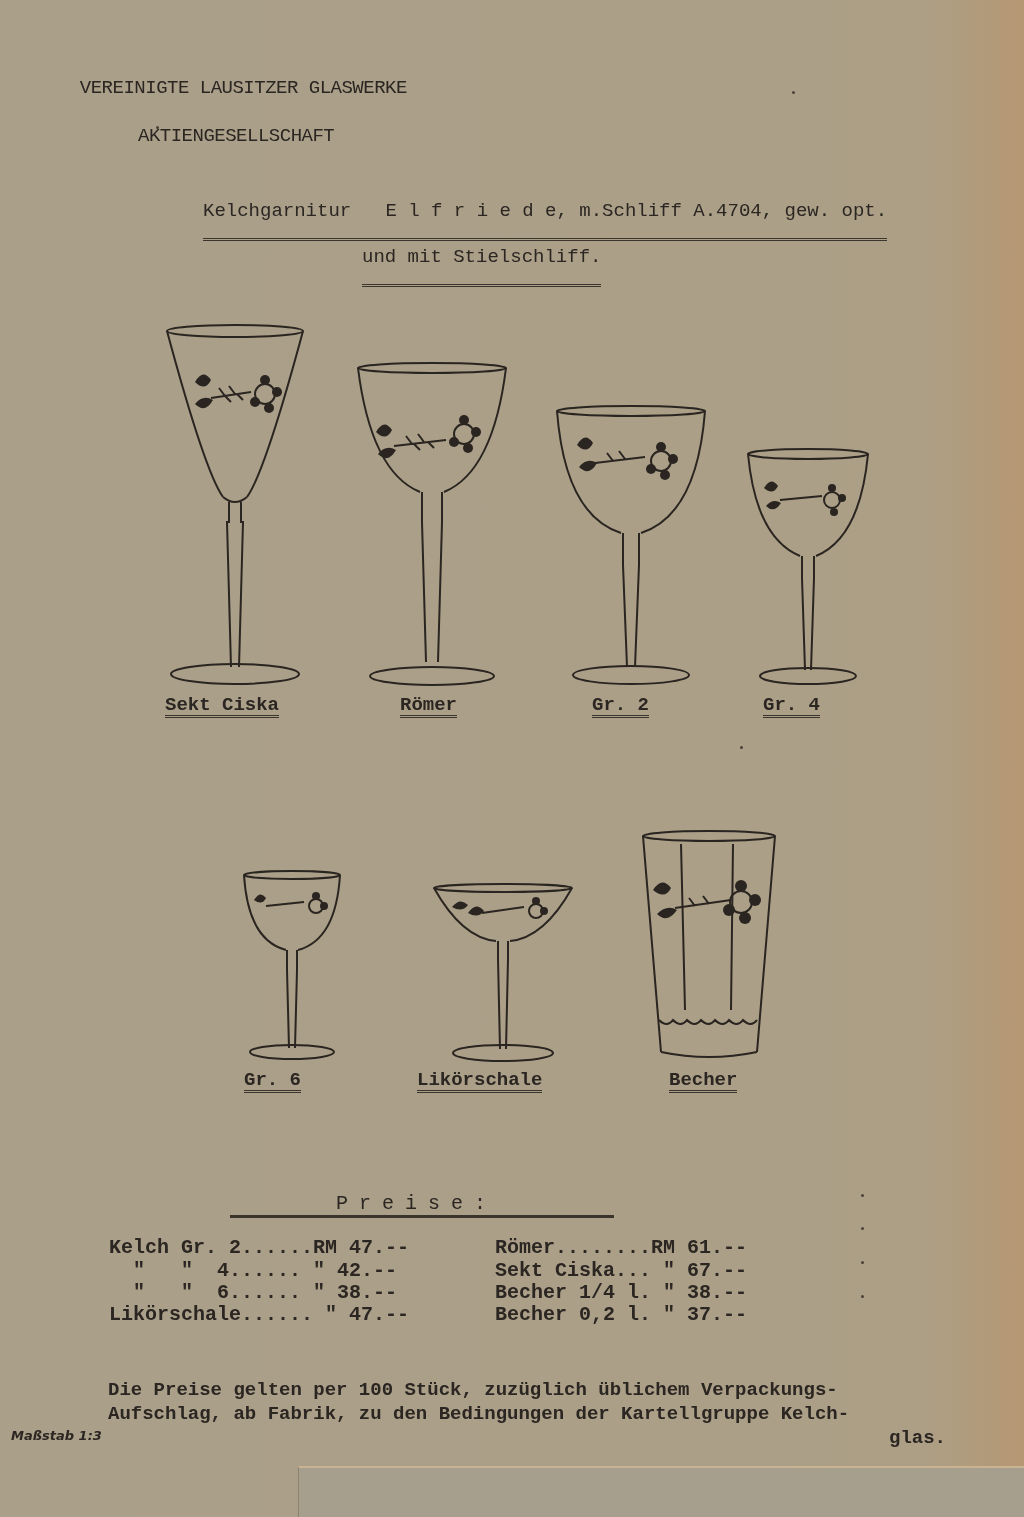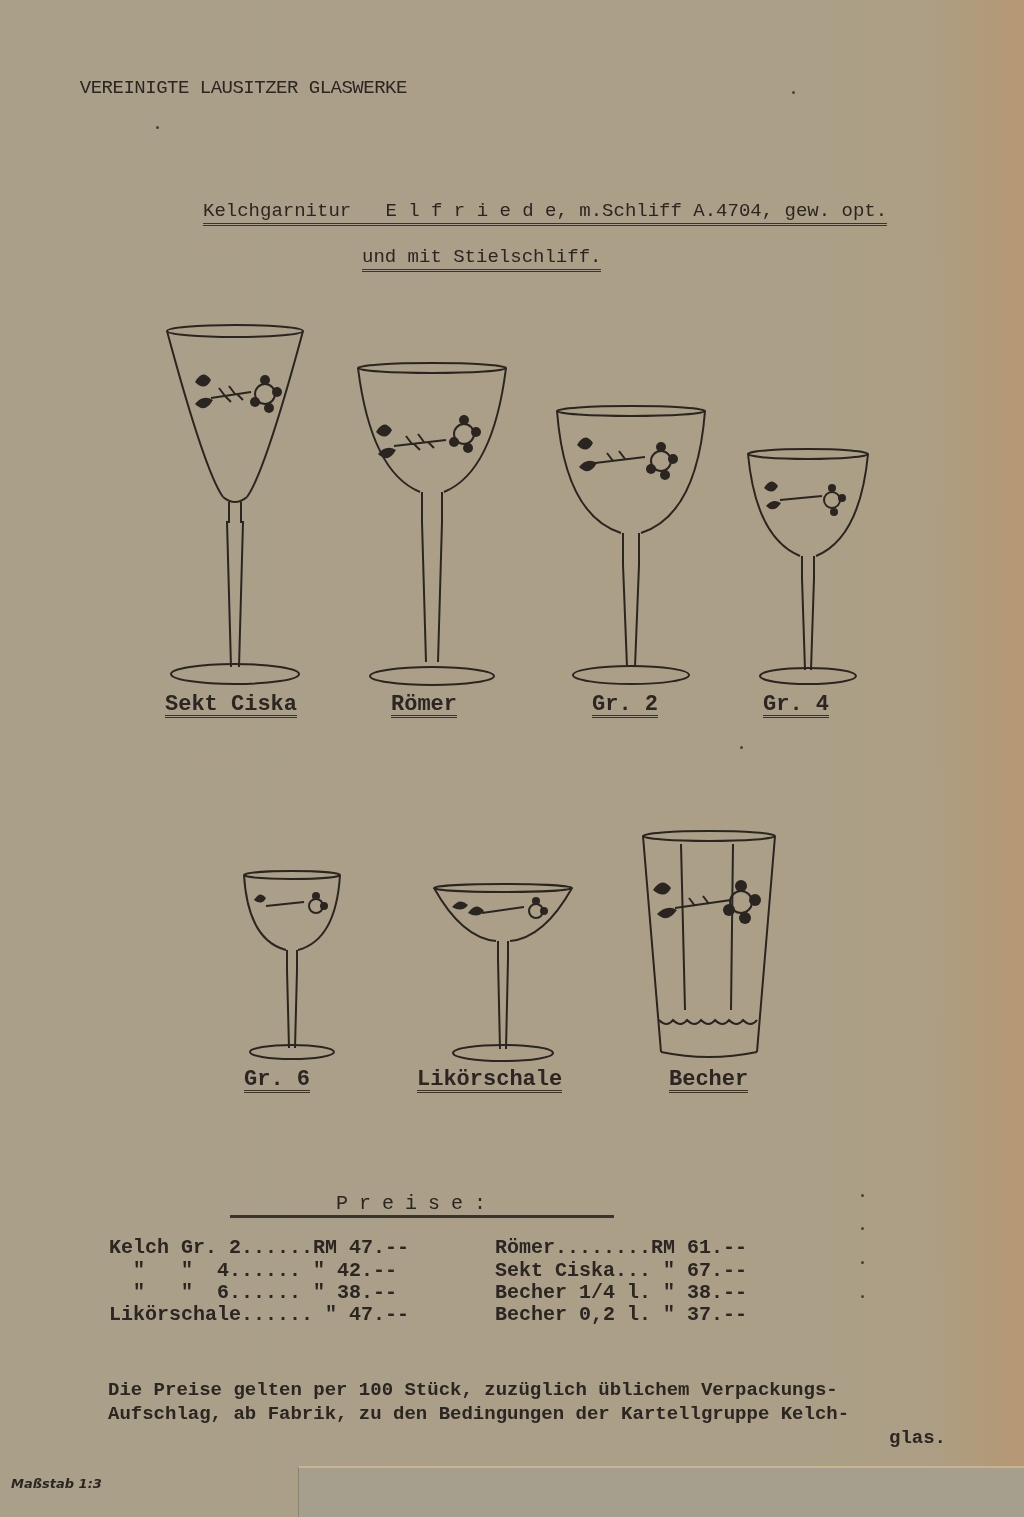--- a/index.html
+++ b/index.html
@@ -10,41 +10,42 @@
     color:#2b2622;
   }
   .paper-right-strip { position:absolute; top:0; right:0; width:30px; height:1517px;
     background: linear-gradient(90deg, rgba(180,150,110,0) 0%, rgba(185,150,110,0.55) 100%); }
   .pasted { position:absolute; left:298px; top:1466px; width:726px; height:51px;
     background:#a79f8d; border-top:2px solid #c9b392; border-left:1px solid #8d8470; }
   .t { position:absolute; white-space:pre; font-weight:normal; }
   .company { left:58px; top:52px; font-size:19px; letter-spacing:-0.5px; line-height:24px; }
   .company .l2 { display:block; padding-left:80px; }
   .headline { left:203px; top:200px; font-size:19px; }
-  .u2 { border-bottom:3px double #3b342d; padding-bottom:1px; }
+  .u2 { border-bottom:3px double #3b342d; padding-bottom:16px; }
   .headline2 { left:362px; top:246px; font-size:19px; }
-  .label { position:absolute; font-size:22px; font-weight:bold; border-bottom:3px double #3b342d; line-height:20px; }
+  .label { position:absolute; font-size:19px; font-weight:bold; border-bottom:3px double #3b342d; line-height:20px; }
   svg.glass { position:absolute; overflow:visible; }
   svg.glass * { fill:none; stroke:#2a2520; stroke-width:2; }
   svg.glass .fill { fill:#2a2520; stroke:none; }
   .preise { left:336px; top:1192px; font-size:20px; letter-spacing:11px; font-weight:normal; }
   .preise-line { position:absolute; left:230px; top:1215px; width:384px; height:3px; background:#3b342d; }
   .price-row { position:absolute; font-size:20px; white-space:pre; line-height:23px; font-weight:bold; }
   .note { position:absolute; left:108px; top:1351px; font-size:19px; line-height:24px; white-space:pre; font-weight:bold;margin-top:27px; }
-  .scale { position:absolute; left:11px; top:1428px; font-family:"DejaVu Sans", sans-serif; font-style:italic; font-weight:bold; font-size:13px;margin-top:48px; }
+  .scale { position:absolute; left:11px; top:1428px; font-family:"DejaVu Sans", sans-serif; font-style:italic; font-weight:bold; font-size:13px; }
   .speck { position:absolute; width:3px; height:3px; border-radius:50%; background:#4a4238; }
 </style>
 </head>
 <body>
 
 <div class="paper-right-strip"></div>
 <div class="pasted"></div>
 
 <div class="t company">
   <span>VEREINIGTE LAUSITZER GLASWERKE</span>
+  <span class="l2">AKTIENGESELLSCHAFT</span>
 </div>
 
 <div class="t headline"><span class="u2"><span>Kelchgarnitur</span>   <span>E l f r i e d e,</span> <span>m.Schliff A.4704, gew. opt.</span></span></div>
 <div class="t headline2"><span class="u2">und mit Stielschliff.</span></div>
 
 <svg class="glass" style="left:165px;top:322px" width="140" height="364" viewBox="0 0 140 364">
   <ellipse cx="70" cy="9" rx="68" ry="6"></ellipse>
   <path d="M2 9 Q 40 150 58 175 M138 9 Q 100 150 82 175"></path>
   <path d="M58 175 Q 70 185 82 175"></path>
   <path d="M64 180 L 64 200 L 62 200 L 66 345 M76 180 L 76 200 L 78 200 L 74 345"></path>
@@ -93,21 +94,21 @@
   <ellipse cx="62" cy="228" rx="48" ry="8"></ellipse>
   <path class="fill" d="M18 40 q7-12 14-2 q-5 10-14 2z M20 58 q8 8 15 -3 q-8-5-15 3z"></path>
   <path d="M34 52 L 76 48"></path>
   <circle cx="86" cy="52" r="8"></circle>
     <circle class="fill" cx="86" cy="40" r="4"></circle>
     <circle class="fill" cx="96" cy="50" r="4"></circle>
     <circle class="fill" cx="88" cy="64" r="4"></circle>
 </svg>
 
 <div class="label" style="left:165px;top:695px">Sekt Ciska</div>
-<div class="label" style="left:391px;top:695px">Römer</div>
+<div class="label" style="left:400px;top:695px">Römer</div>
 <div class="label" style="left:592px;top:695px">Gr. 2</div>
 <div class="label" style="left:763px;top:695px">Gr. 4</div>
 
 <svg class="glass" style="left:242px;top:870px" width="100" height="192" viewBox="0 0 100 192">
   <ellipse cx="50" cy="5" rx="48" ry="4"></ellipse>
   <path d="M2 5 Q 6 70 44 80 M98 5 Q 94 70 56 80"></path>
   <path d="M45 80 L 45 100 L 47 178 M55 80 L 55 100 L 53 178"></path>
   <ellipse cx="50" cy="182" rx="42" ry="7"></ellipse>
   <path class="fill" d="M12 30 q6-10 12-2 q-4 8-12 2z"></path>
   <path d="M24 36 L 62 32"></path>

